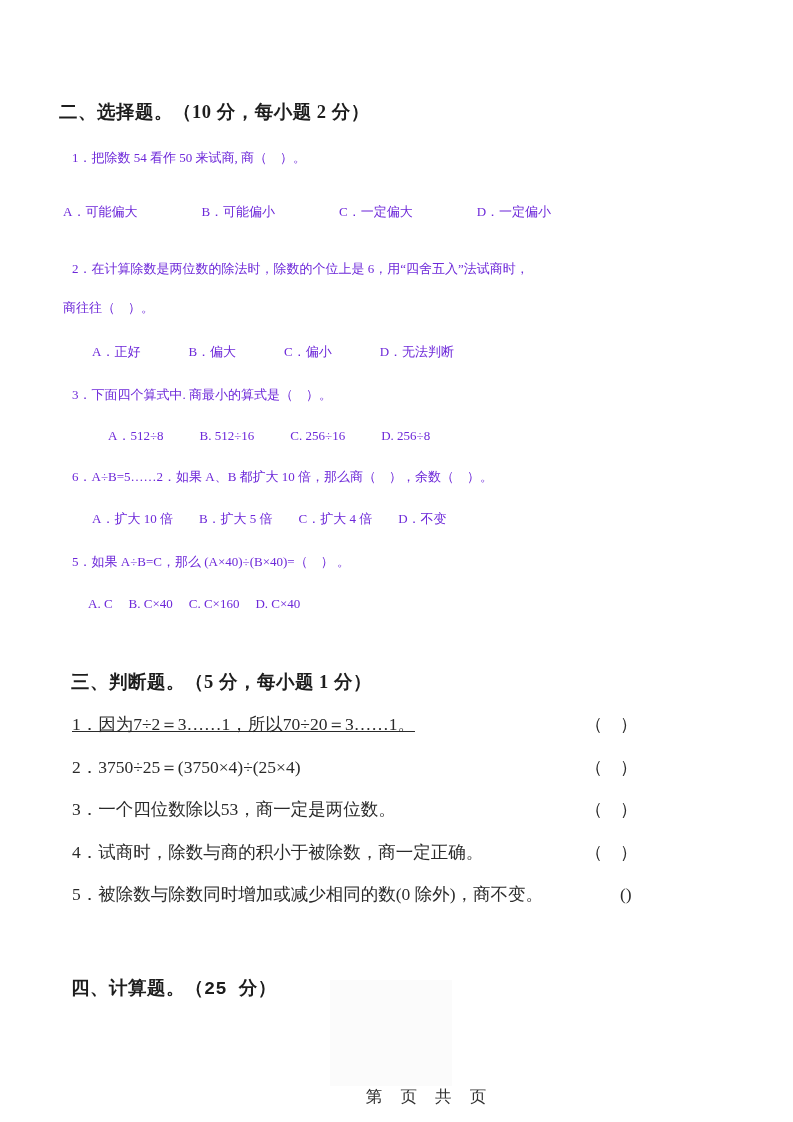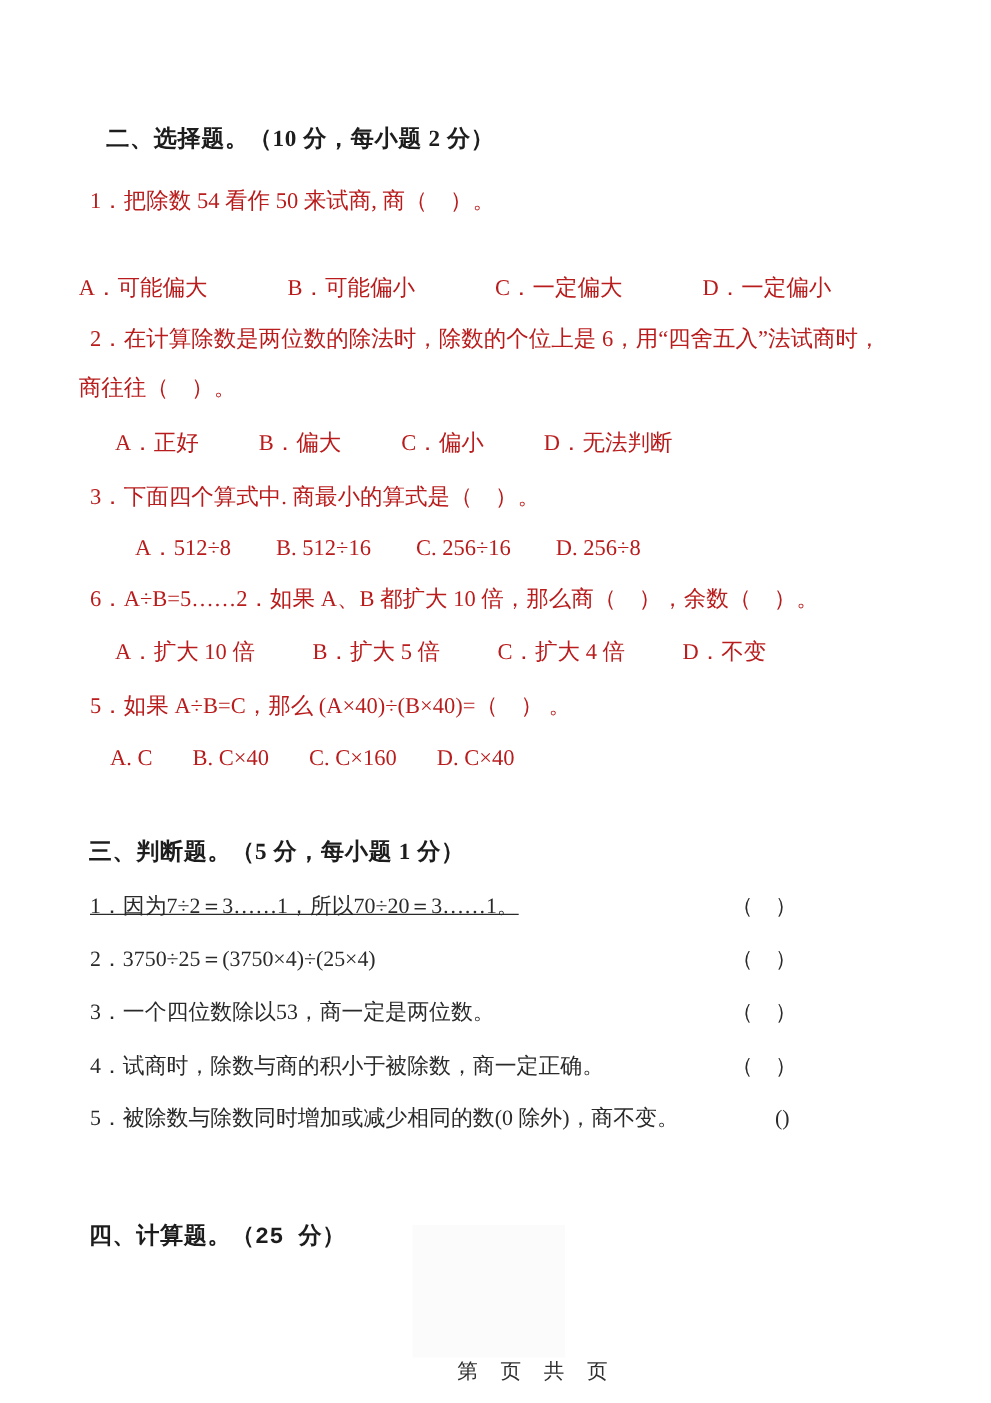--- a/index.html
+++ b/index.html
@@ -12,40 +12,40 @@
     width: 793px;
     height: 1122px;
     background: #ffffff;
     overflow: hidden;
     font-family: "Liberation Serif", "DejaVu Serif", serif;
     color: #2a2a2a;
   }
   .line {
     position: absolute;
     white-space: nowrap;
-    font-size: 18px;
+    font-size: 13px;
     line-height: 1.2;
-    color: #b91c1c;
+    color: #6d28d9;
   }
   .sec-title {
     font-weight: 700;
     font-size: 18.5px;
     color: #1d1d1d;
     letter-spacing: 0.5px;
   }
   .opts {
     display: flex;
     align-items: baseline;
   }
   .opts > span { display: inline-block; }
   .gap64 { gap: 64px; }
   .gap48 { gap: 48px; }
   .gap36 { gap: 36px; }
-  .gap38 { gap: 46px; }
-  .gap32 { gap: 32px; }
+  .gap38 { gap: 26px; }
+  .gap32 { gap: 16px; }
   .judge-row {
     position: absolute;
     left: 72px;
     width: 660px;
     white-space: nowrap;
     font-size: 17.5px;
     line-height: 1.2;
   }
   .judge-row .bracket {
     position: absolute;
@@ -75,24 +75,24 @@
     background: #fbfbfb;
   }
 </style>
 </head>
 <body>
 
 <div class="page">
 
   <div class="scan-smudge"></div>
 
-  <div class="line sec-title" style="left:85px; top:101px;font-family:Liberation Serif, serif;">二、选择题。（10 分，每小题 2 分）</div>
+  <div class="line sec-title" style="left:59px; top:101px;font-family:Liberation Serif, serif;">二、选择题。（10 分，每小题 2 分）</div>
 
   <div class="line" style="left:72px; top:150px;">1．把除数 54 看作 50 来试商, 商（　）。</div>
-  <div class="line opts gap64" style="left:63px; top:220px;">
+  <div class="line opts gap64" style="left:63px; top:204px;">
     <span>A．可能偏大</span>
     <span>B．可能偏小</span>
     <span>C．一定偏大</span>
     <span>D．一定偏小</span>
   </div>
 
   <div class="line" style="left:72px; top:261px;">2．在计算除数是两位数的除法时，除数的个位上是 6，用“四舍五入”法试商时，</div>
   <div class="line" style="left:63px; top:300px;">商往往（　）。</div>
   <div class="line opts gap48" style="left:92px; top:344px;">
     <span>A．正好</span>

